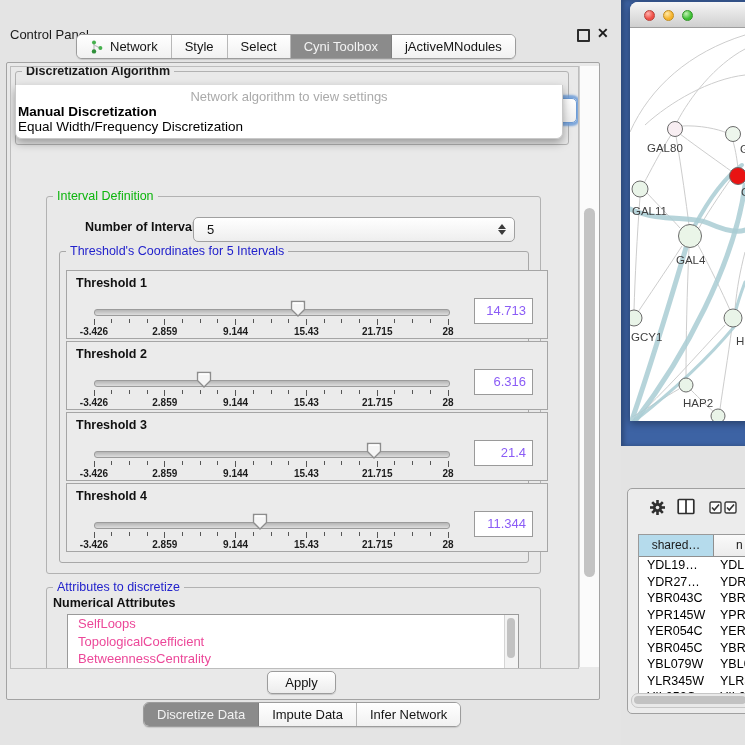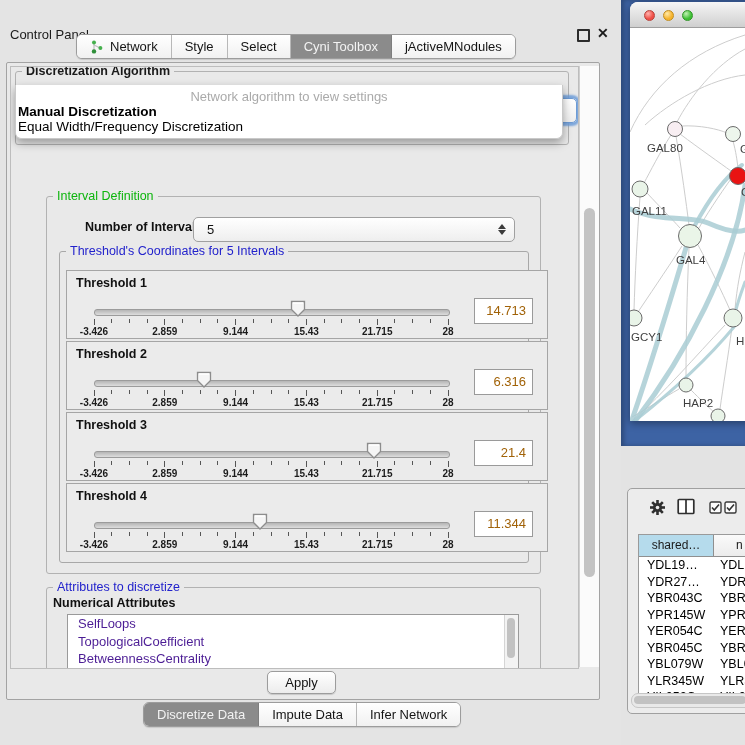--- a/index.html
+++ b/index.html
@@ -46,24 +46,24 @@
   #algo-popup .it.b{font-weight:bold;}
   
   .tpanel{position:absolute;left:6px;width:458px;height:67px;border:1px solid #a5a5a5;background:#ebebeb;padding-left:22px;}
   .tpanel .tlabel{position:absolute;left:9px;top:5px;font-size:12.5px;font-weight:bold;color:#111;}
   .track{position:absolute;left:27px;top:38px;width:354px;height:5px;background:linear-gradient(#b5b5b5,#dddddd);border:1px solid #9b9b9b;border-radius:3px;cursor:pointer;}
   .tick{position:absolute;width:1px;background:#555;top:48px;}
   .tick.minor{height:4px;}
   .tick.major{height:6px;}
   .ticklabel{position:absolute;top:55px;width:44px;text-align:center;font-size:10px;font-weight:bold;color:#1c1c1c;}
   .thumb-svg{position:absolute;top:29px;cursor:pointer;}
-  .vbox{position:absolute;left:407px;top:27px;width:51px;height:24px;background:#ffffff;border:1px solid #9a9a9a;font-size:13px;color:#a16207;text-align:right;line-height:24px;padding-right:6px;box-sizing:content-box;}
+  .vbox{position:absolute;left:407px;top:27px;width:51px;height:24px;background:#ffffff;border:1px solid #9a9a9a;font-size:13px;color:#8b5cf6;text-align:right;line-height:24px;padding-right:6px;box-sizing:content-box;}
   
   #attr-list{position:absolute;left:20px;top:26px;width:450px;height:53px;background:#ffffff;border:1px solid #9a9a9a;overflow:hidden;}
-  .attr-item{font-size:13px;color:#4c1d95;line-height:17.5px;padding-left:10px;white-space:nowrap;cursor:default;}
+  .attr-item{font-size:13px;color:#ec4899;line-height:17.5px;padding-left:10px;white-space:nowrap;cursor:default;}
   #attr-vscroll{position:absolute;right:0;top:0;width:13px;height:53px;background:#f3f3f3;border-left:1px solid #d5d5d5;}
   #attr-vscroll .thumb{position:absolute;left:2px;top:3px;width:8px;height:40px;background:#c2c2c2;border-radius:5px;}
   
   #apply-btn{position:absolute;left:267px;top:671px;width:67px;height:21px;background:linear-gradient(#ffffff,#ececec);border:1px solid #9c9c9c;border-radius:5px;font-size:13px;color:#111;text-align:center;line-height:21px;cursor:pointer;box-shadow:0 1px 1px rgba(0,0,0,.15);}
   
   #right-region{position:absolute;left:621px;top:0;width:124px;height:745px;background:#e3e3e3;overflow:hidden;}
   #net-frame{position:absolute;left:0;top:0;width:124px;height:446px;background:#3d63a4;box-shadow:inset 3px 0 4px rgba(0,0,0,.25);}
   #net-window{position:absolute;left:9px;top:2px;width:120px;height:419px;background:#ffffff;border-radius:8px 0 0 0;overflow:hidden;box-shadow:0 2px 8px rgba(0,0,0,.4);}
   #net-titlebar{position:absolute;left:0;top:0;width:100%;height:25px;background:linear-gradient(#f6f6f6,#cfcfcf);border-bottom:1px solid #9e9e9e;}
   .tlight{position:absolute;top:8px;width:11px;height:11px;border-radius:50%;cursor:pointer;}

